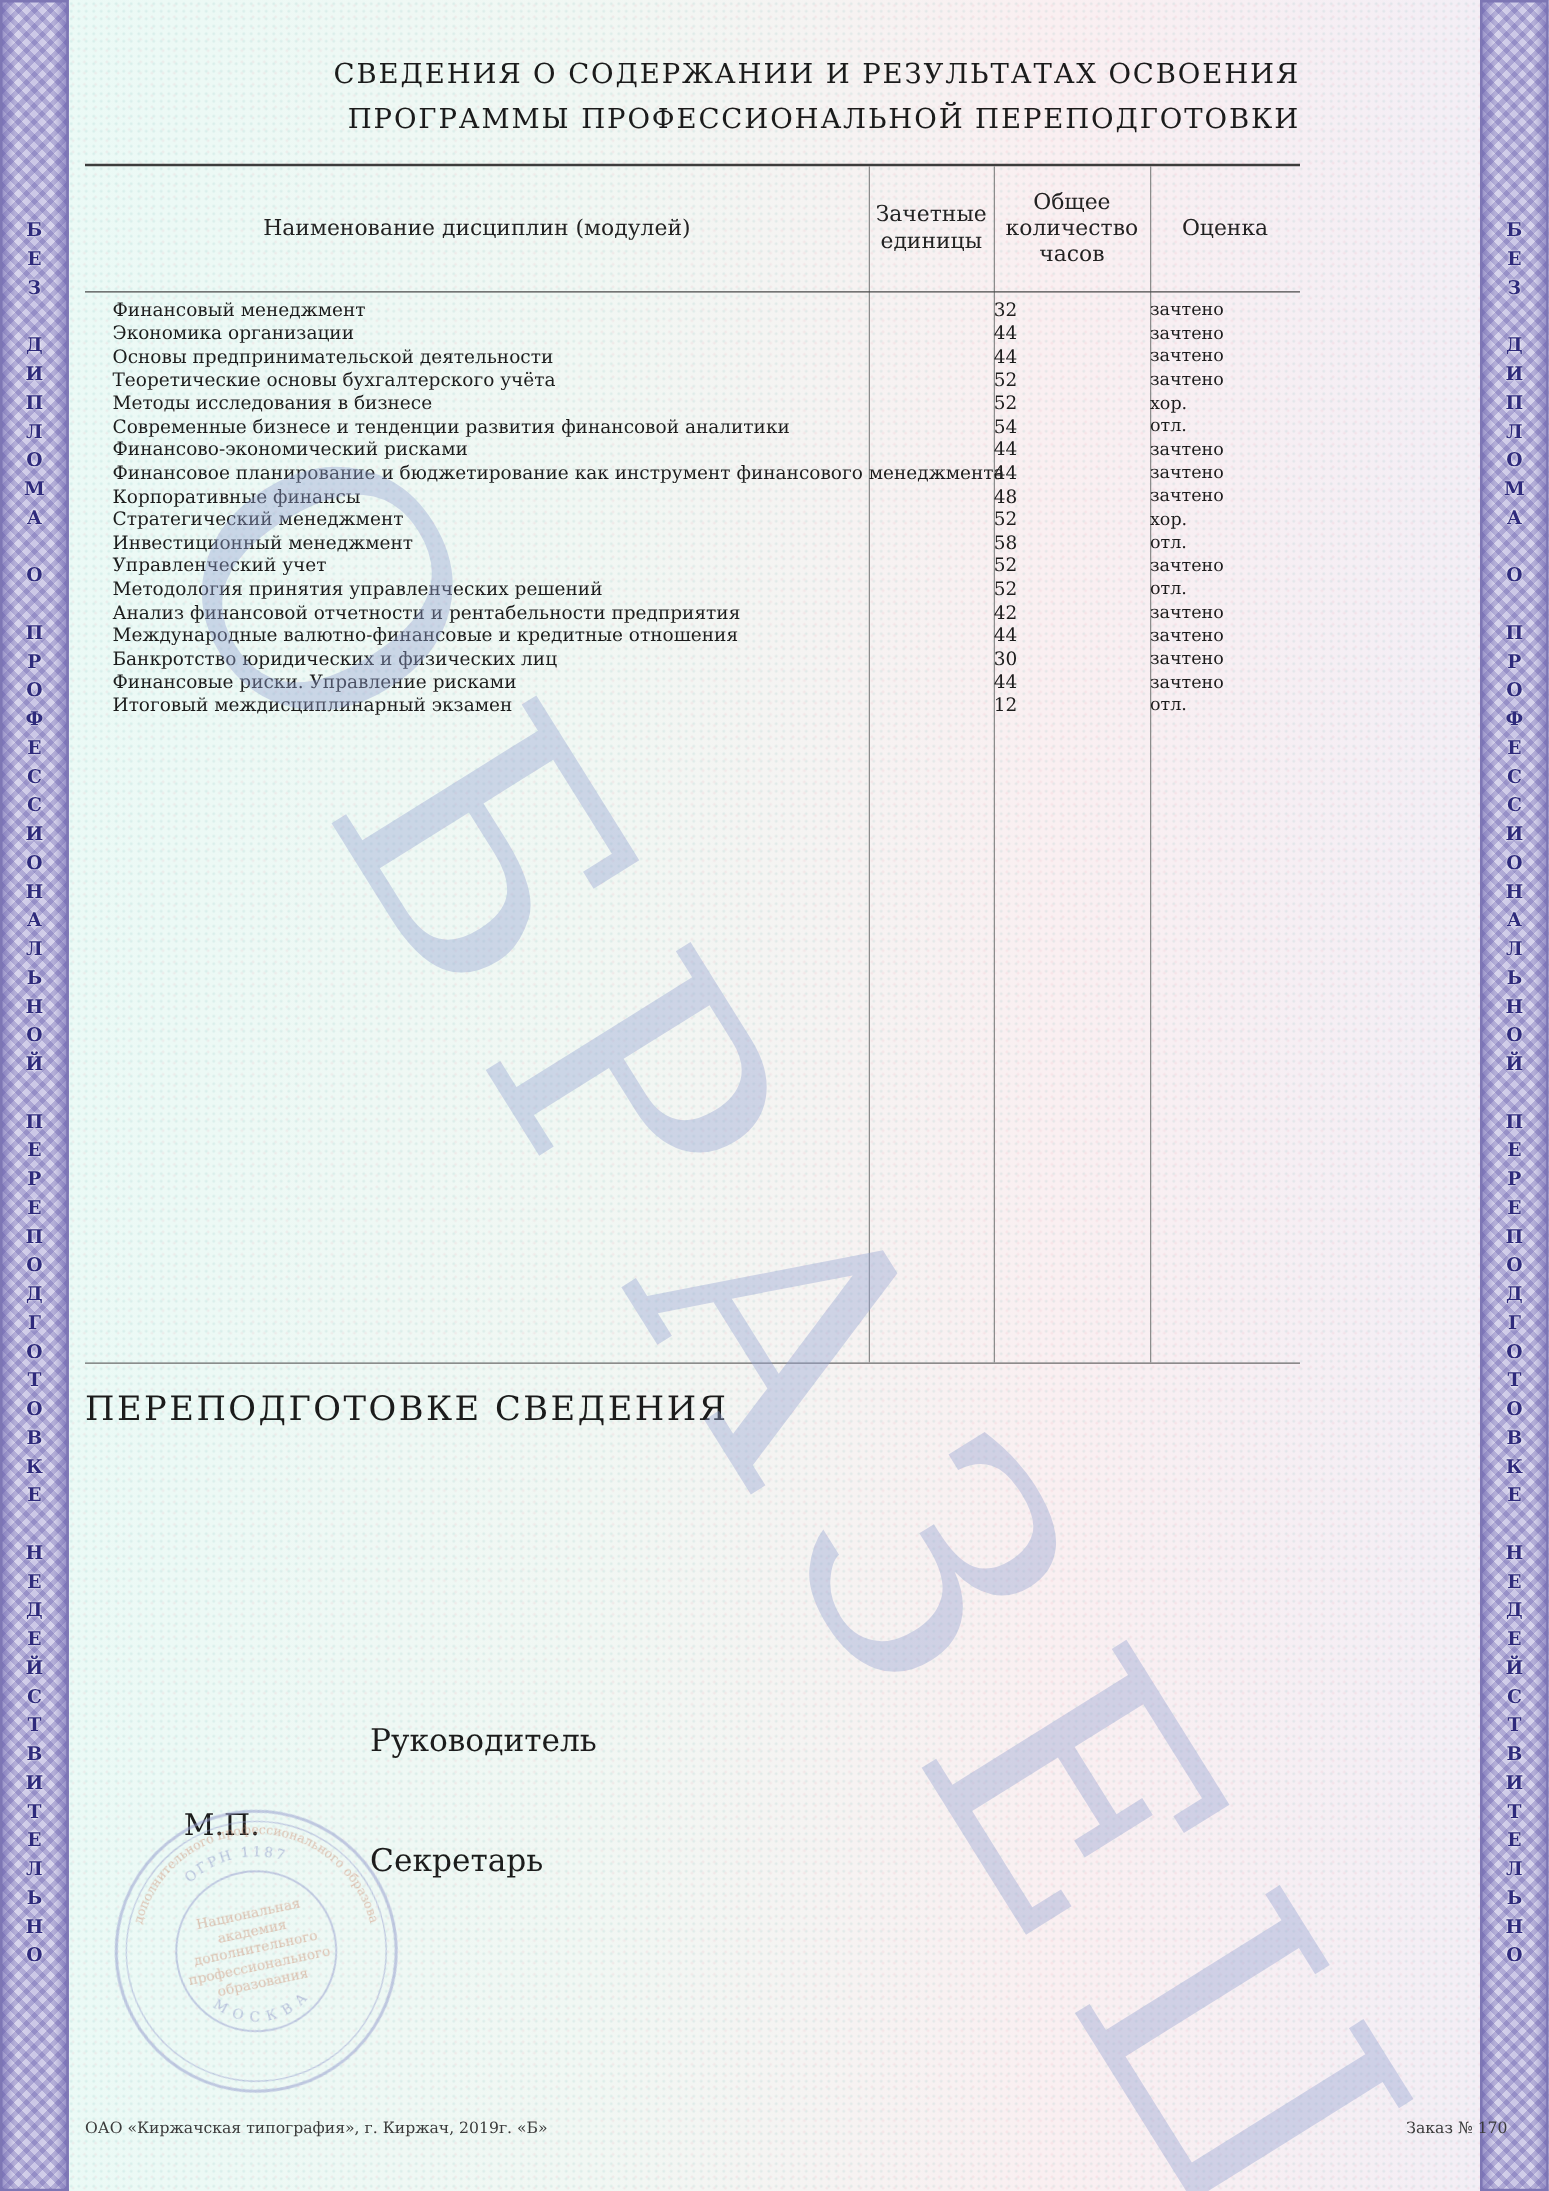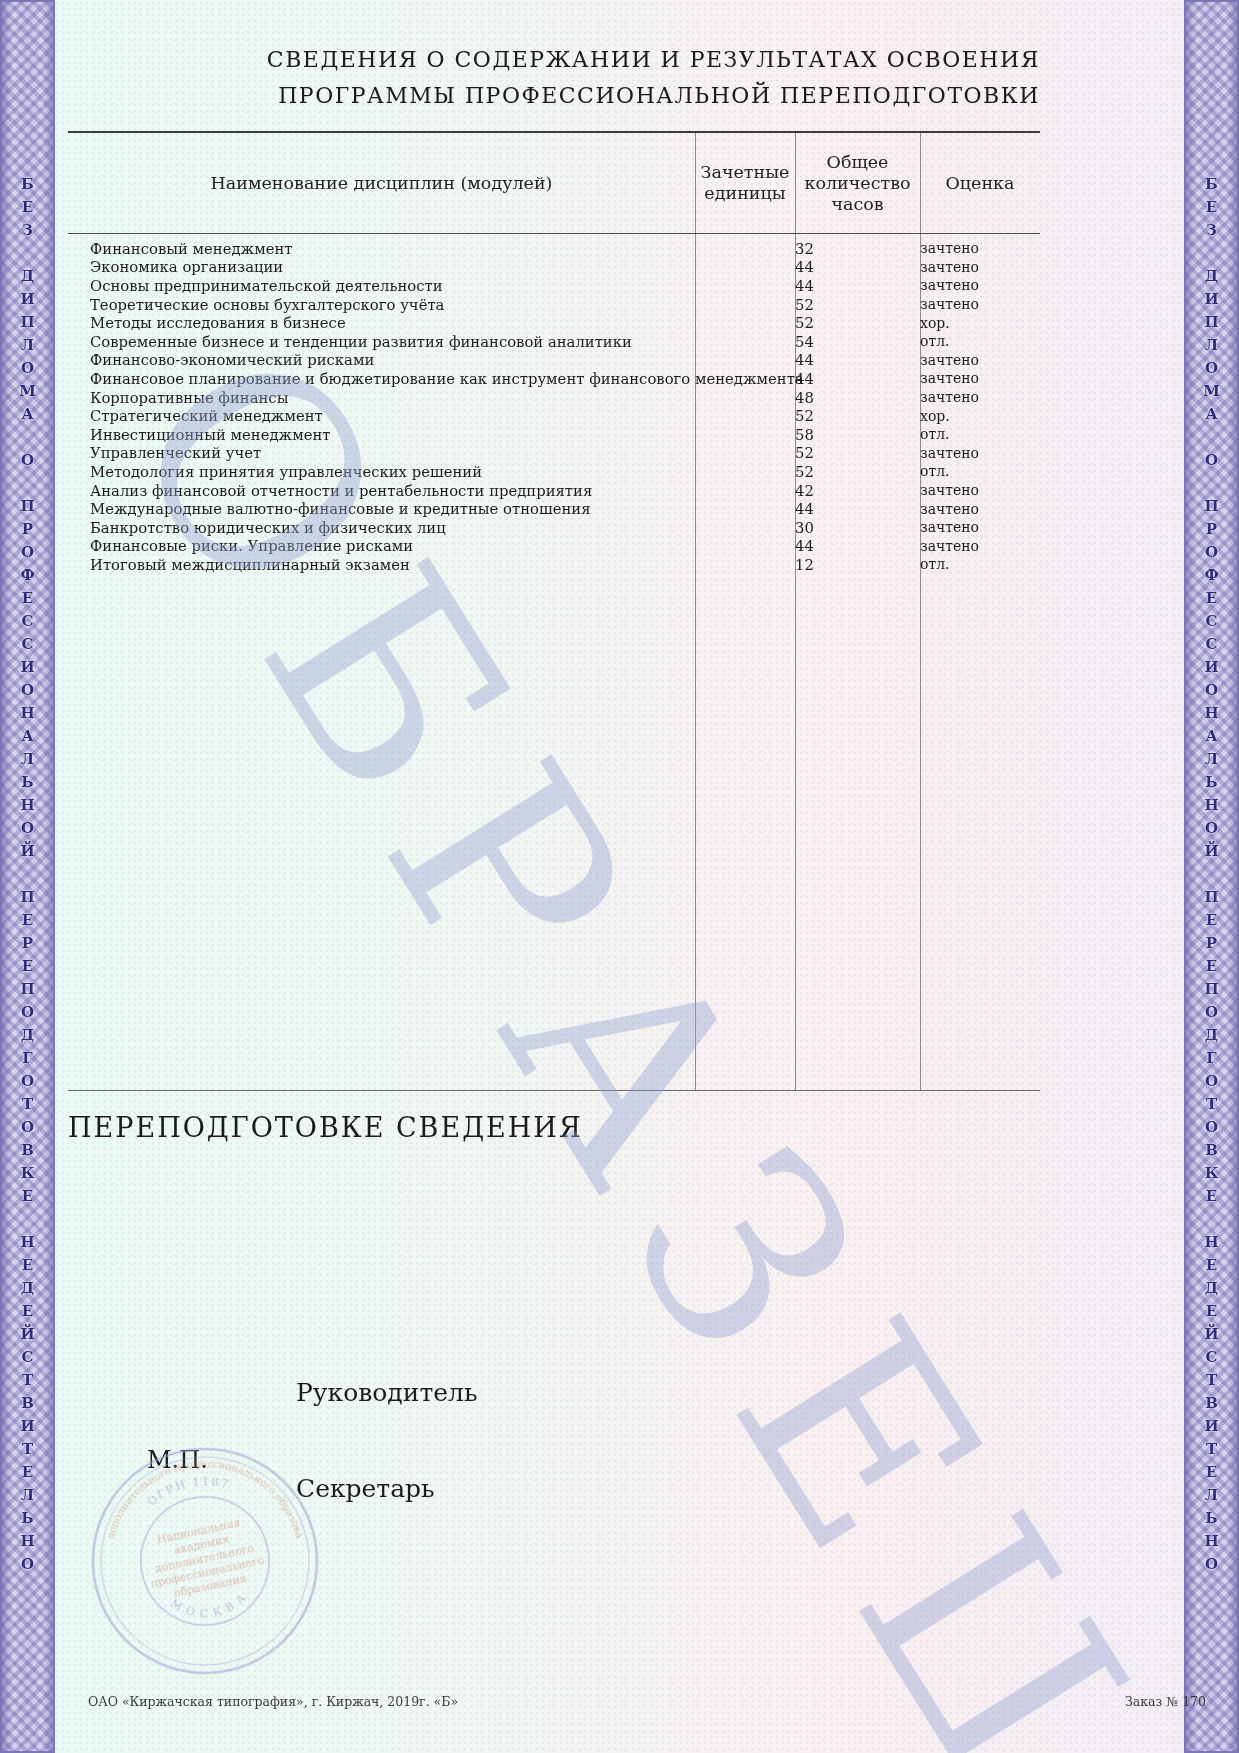--- a/index.html
+++ b/index.html
@@ -90,21 +90,21 @@
   .sig-sec{position:absolute;left:296px;top:1474px;font-size:25px;}
 
   
   .stamp{
     position:absolute;left:82px;top:1438px;width:246px;height:246px;
     opacity:.55;filter:blur(.4px);
     transform:rotate(-12deg);
   }
 
   
-  .footer-printer{position:absolute;left:68px;top:1694px;font-size:12.5px;color:#3a3a3a;margin-left:20px;}
+  .footer-printer{position:absolute;left:68px;top:1694px;font-size:12.5px;color:#3a3a3a;}
   .footer-order{position:absolute;right:33px;top:1694px;font-size:12.5px;color:#3a3a3a;}
 
   
   .watermark{
     position:absolute;left:330px;top:300px;
     transform:rotate(58deg);
     transform-origin:0 0;
     font-size:265px;letter-spacing:38px;
     color:rgba(148,162,210,0.40);
     white-space:nowrap;

